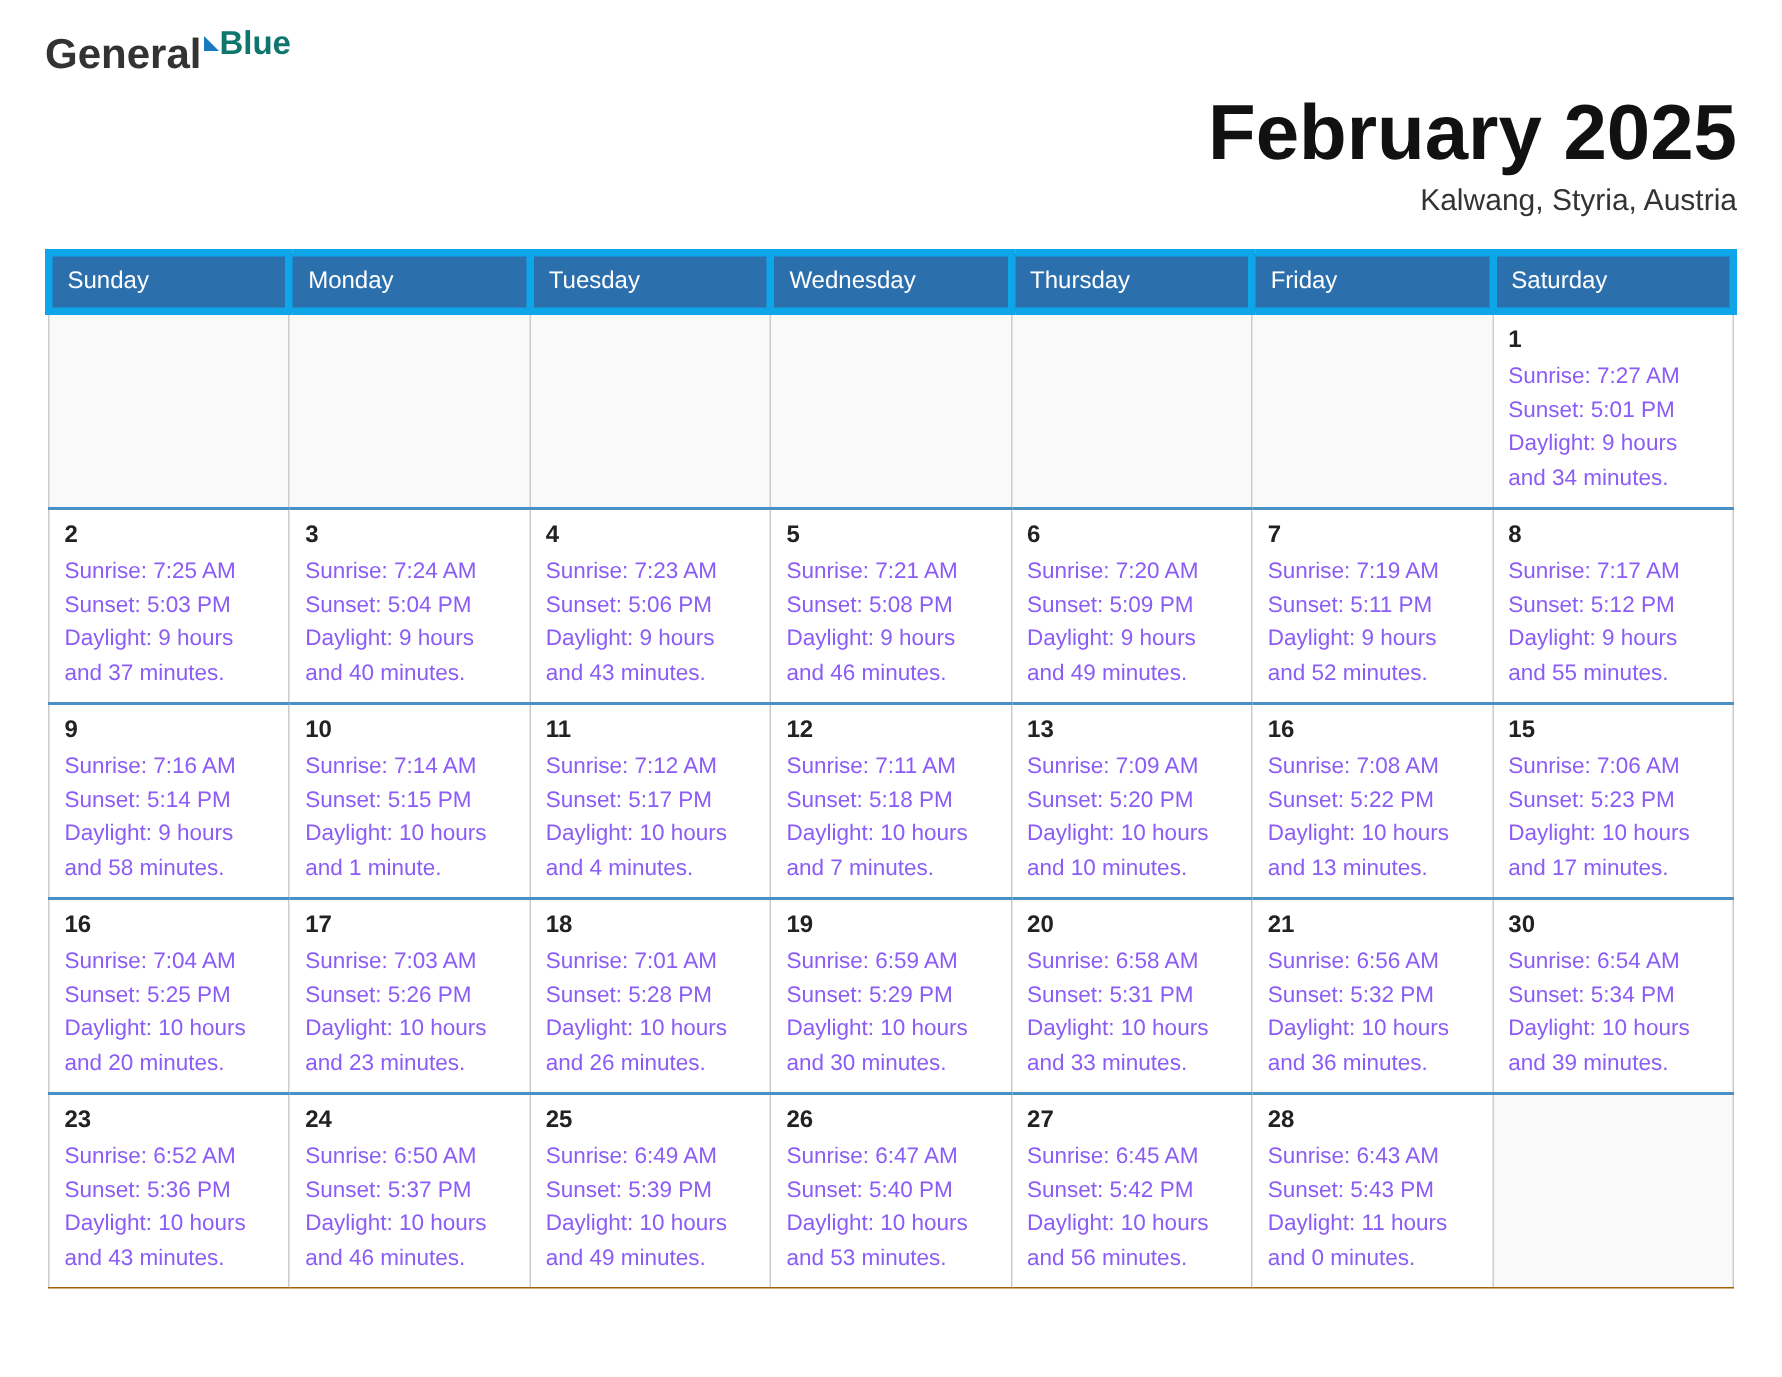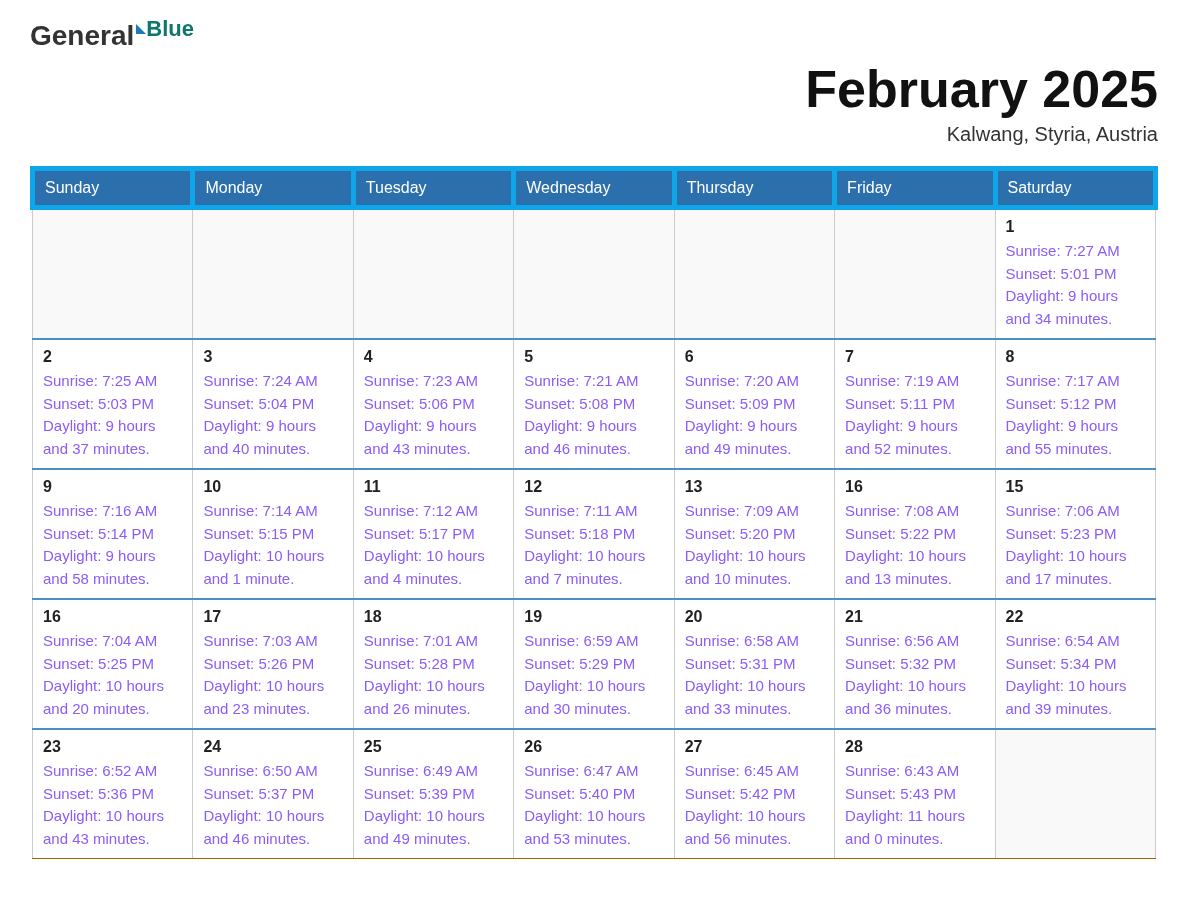--- a/index.html
+++ b/index.html
@@ -224,21 +224,21 @@
         </td>
         <td>
           <span class="day-number">20</span>
           <div class="day-info">Sunrise: 6:58 AM<br>Sunset: 5:31 PM<br>Daylight: 10 hours and 33 minutes.</div>
         </td>
         <td>
           <span class="day-number">21</span>
           <div class="day-info">Sunrise: 6:56 AM<br>Sunset: 5:32 PM<br>Daylight: 10 hours and 36 minutes.</div>
         </td>
         <td>
-          <span class="day-number">22</span>
+          <span class="day-number">30</span>
           <div class="day-info">Sunrise: 6:54 AM<br>Sunset: 5:34 PM<br>Daylight: 10 hours and 39 minutes.</div>
         </td>
       </tr>
       <tr class="last-row">
         <td>
           <span class="day-number">23</span>
           <div class="day-info">Sunrise: 6:52 AM<br>Sunset: 5:36 PM<br>Daylight: 10 hours and 43 minutes.</div>
         </td>
         <td>
           <span class="day-number">24</span>

